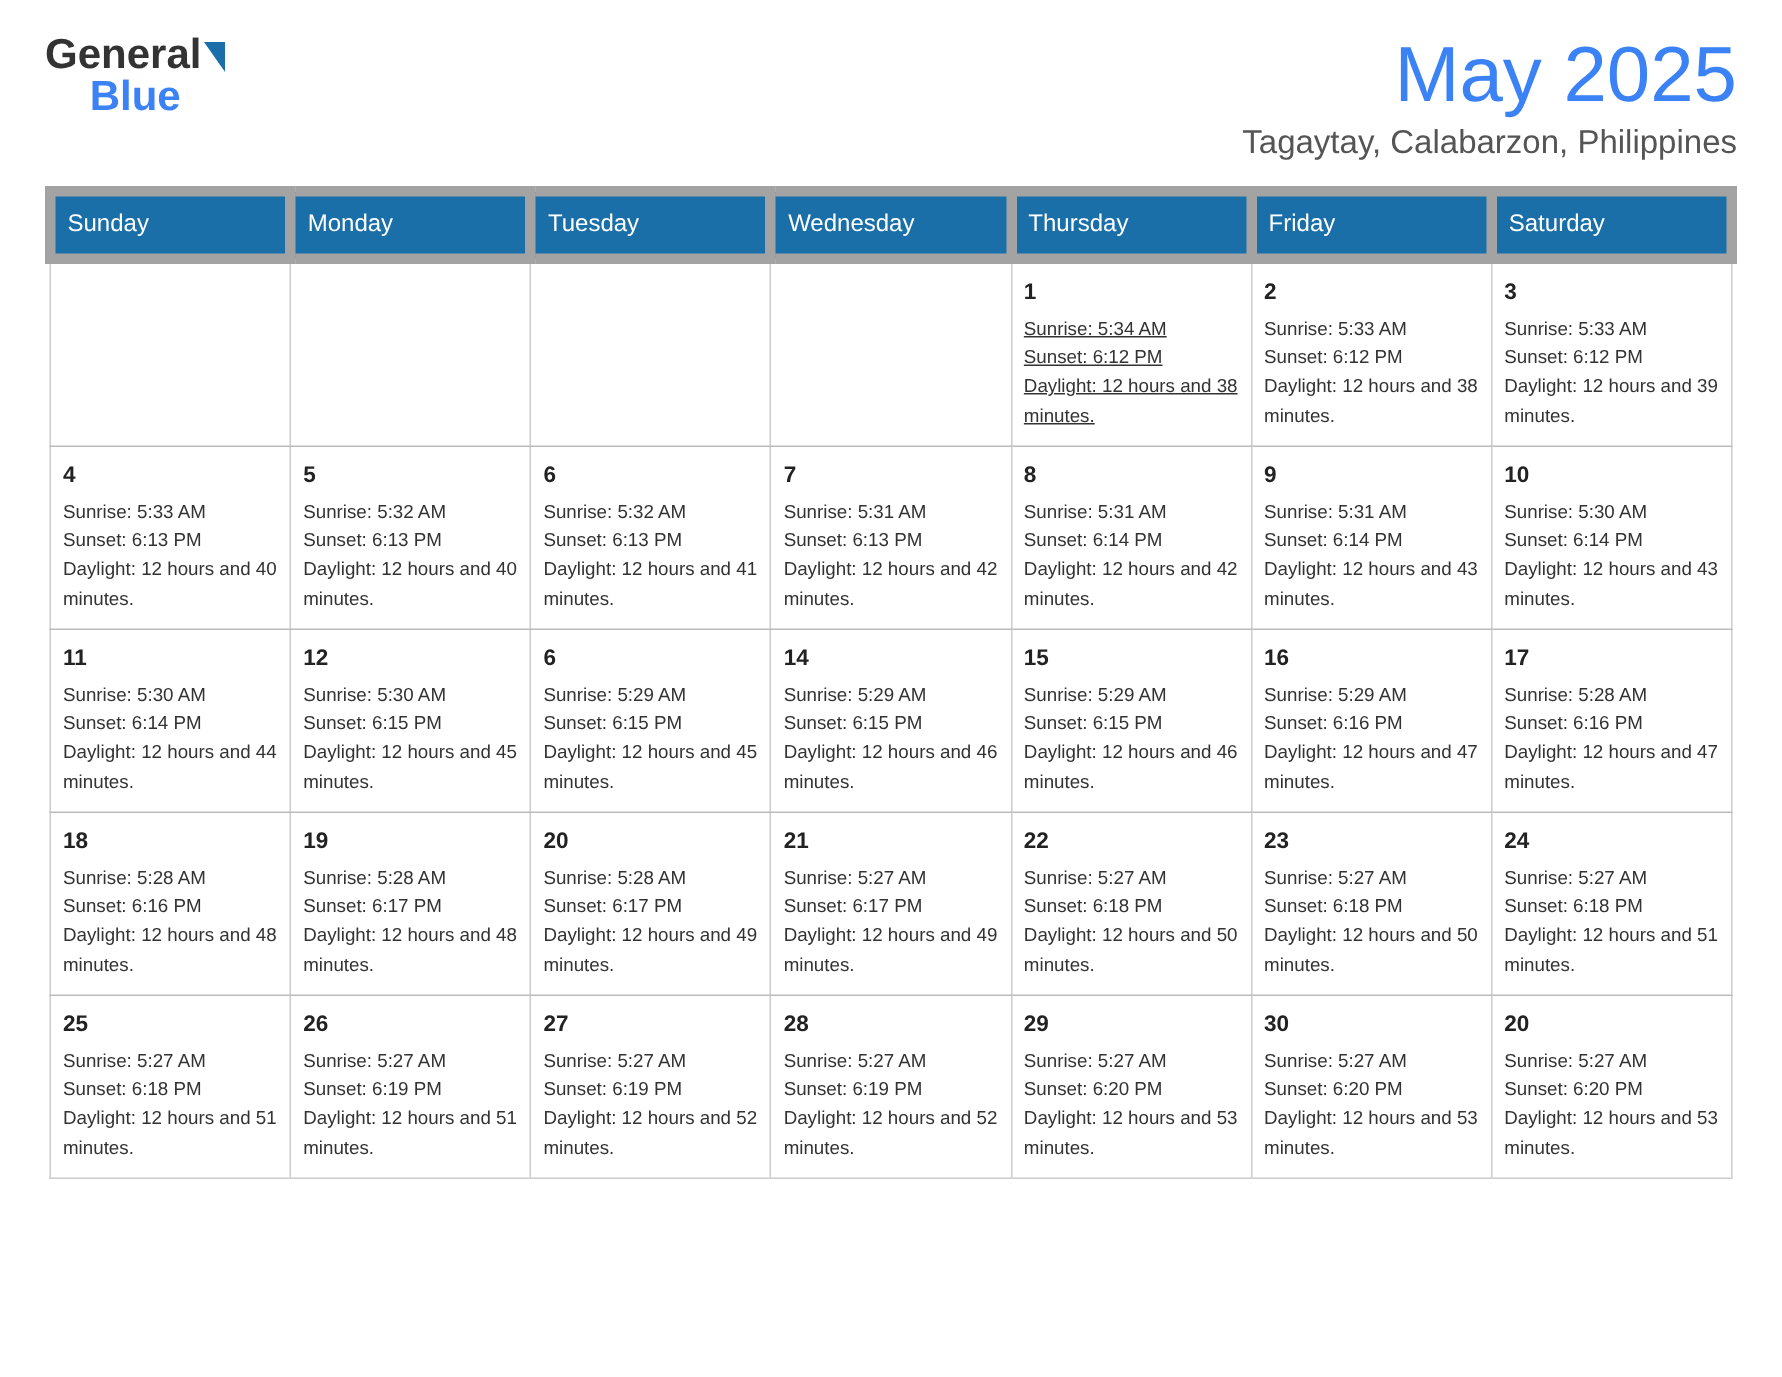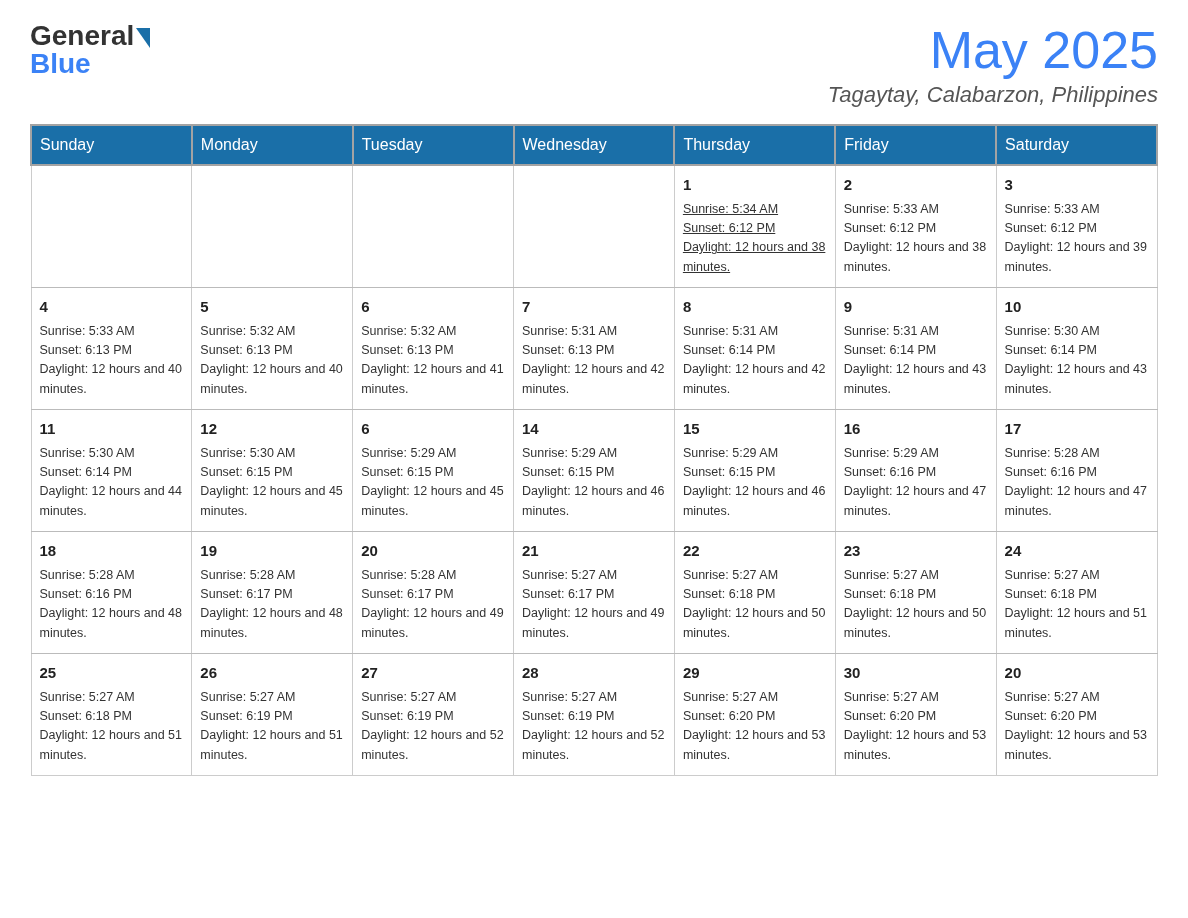--- a/index.html
+++ b/index.html
@@ -12,21 +12,21 @@
     }
     .header {
       display: flex;
       justify-content: space-between;
       align-items: flex-start;
       margin-bottom: 16px;
     }
     .logo {
       display: flex;
       flex-direction: column;
-      align-items: flex-start;
+      align-items: center;
     }
     .logo-top {
       display: flex;
       align-items: center;
     }
     .logo-general {
       font-size: 28px;
       font-weight: bold;
       color: #333;
     }
@@ -50,35 +50,34 @@
     }
     .month-title {
       font-size: 52px;
       font-weight: normal;
       color: #3b82f6;
     }
     .location {
       font-size: 22px;
       color: #555;
       margin-top: 2px;
-      font-style: italic;
     }
     .calendar-table {
       width: 100%;
       border-collapse: collapse;
       border: 1px solid #aaa;
     }
     .calendar-table th {
       background-color: #1a6fa8;
       color: #fff;
       font-size: 16px;
       font-weight: normal;
       padding: 10px 8px;
       text-align: left;
-      border: 2px solid #a3a3a3;
+      border: 7px solid #a3a3a3;
     }
     .calendar-table td {
       vertical-align: top;
       border: 1px solid #ccc;
       padding: 8px 8px 10px 8px;
       width: 14.28%;
       min-height: 90px;
       font-size: 13px;
       color: #333;
       line-height: 1.5;

